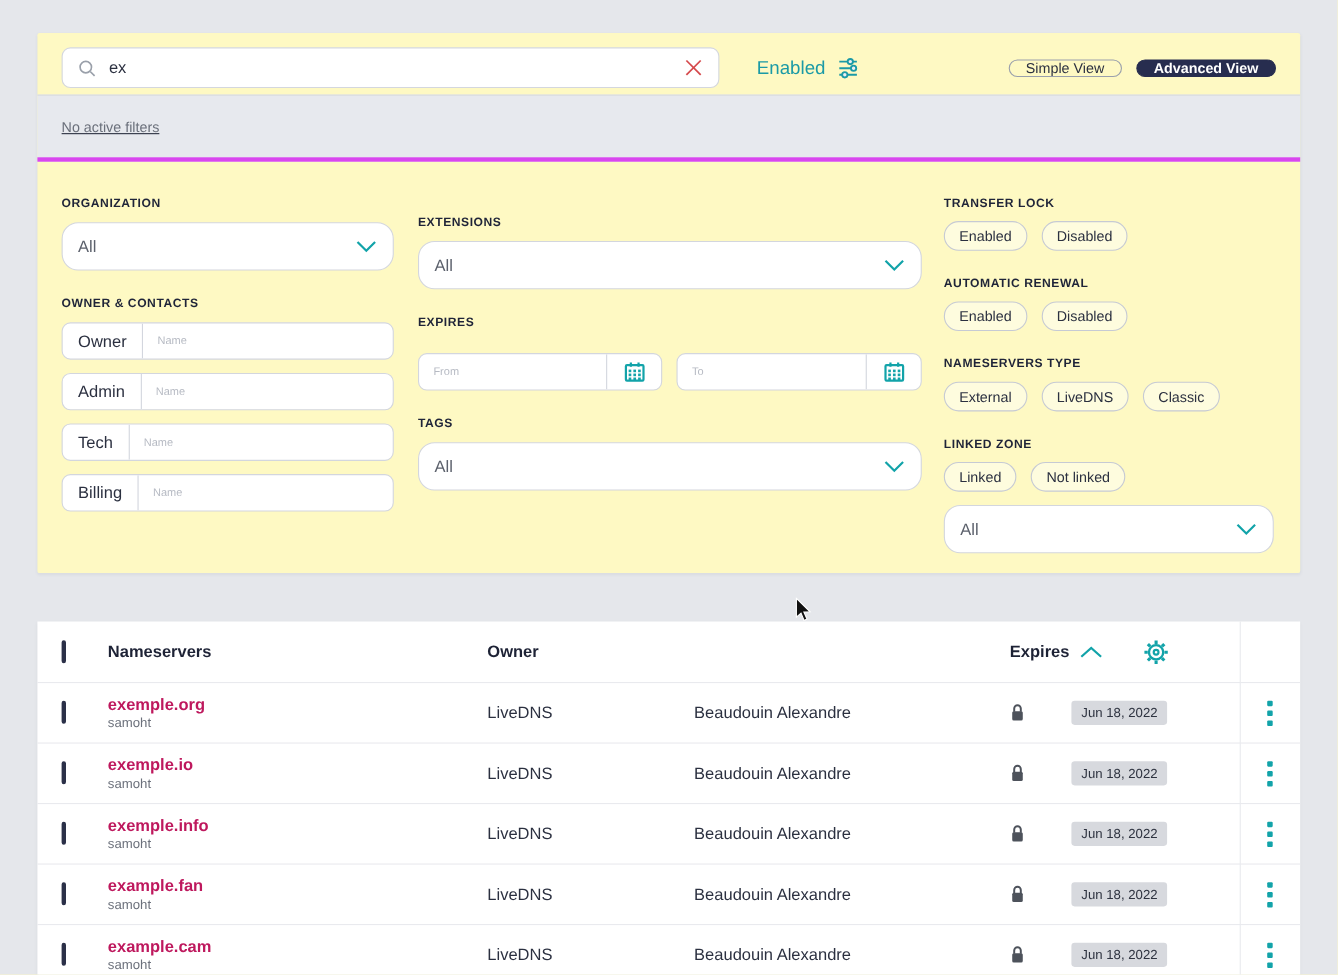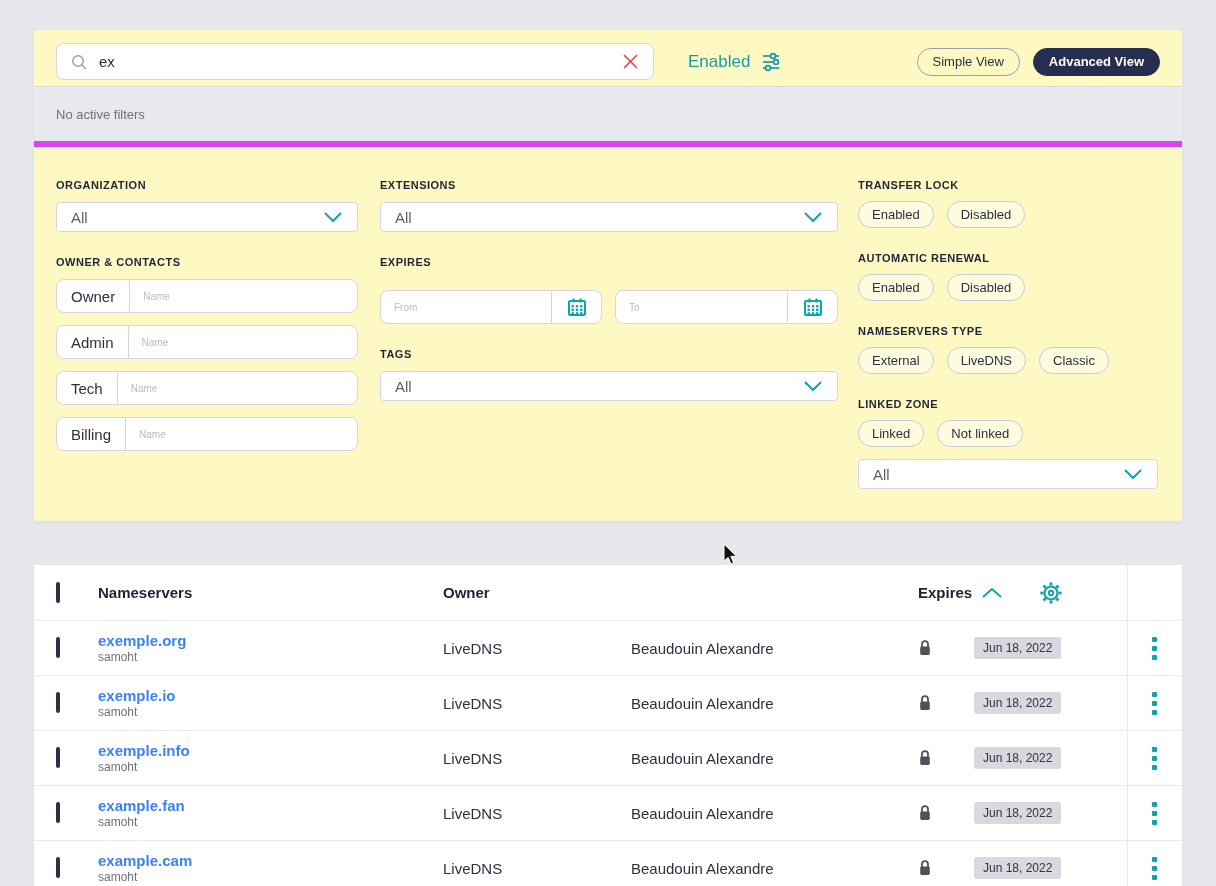--- a/index.html
+++ b/index.html
@@ -30,50 +30,50 @@
     font-family:"Liberation Sans", sans-serif;
     font-size:15px; color:#2b3040; margin-left:11px;
   }
   .clear-btn { cursor:pointer; display:flex; align-items:center; }
   .filter-toggle {
     display:flex; align-items:center; gap:9px; margin-left:34px; cursor:pointer;
   }
   .filter-toggle .filter-text { font-size:17px; color:#1b9aa6; }
   .view-switch { margin-left:auto; margin-right:22px; display:flex; gap:13px; }
   .view-pill {
-    height:28px; border-radius:14px; padding:4px 15px;
+    height:16px; border-radius:14px; padding:4px 15px;
     display:flex; align-items:center; font-size:13px; cursor:pointer;
     border:1px solid #9aa0ac; color:#2b3040; background:transparent;
     font-family:"Liberation Sans", sans-serif;
   }
   .view-pill.active {
     background:#272d4f; border-color:#272d4f; color:#fff; font-weight:bold;
   }
   .active-filters-strip {
     position:absolute; left:0; top:56px; width:100%; height:61px;
-    background:#e7e9ee; border-top:1px solid #d8dade; border-bottom:6px solid #d946ef;
-    display:flex; align-items:center; padding-left:22px;
+    background:#e7e9ee; border-top:1px solid #d8dade; border-bottom:4px solid #d946ef;
+    display:flex; align-items:center; padding-left:22px;text-decoration:underline;
   }
   .active-filters-strip span { font-size:13px; color:#6b707b; }
   .filters-grid {
     position:absolute; left:0; top:117px; width:100%;
     display:flex; padding:31px 0 0 22px;
   }
   .fcol1 { width:302px; }
-  .fcol2 { width:458px; margin-left:22px; }
+  .fcol2 { width:458px; margin-left:22px;margin-top:17px; }
   .fcol3 { width:300px; margin-left:20px; }
   .flabel {
     font-size:11px; font-weight:bold; letter-spacing:0.5px;
     color:#1f2438; height:14px; line-height:14px;
   }
   .sect { margin-top:23px; }
   .sect.first { margin-top:0; }
   .ctrl-gap { margin-top:10px; }
   .select {
-    height:30px; background:#fff; border:1px solid #d3d6de; border-radius:4px;
+    height:44px; background:#fff; border:1px solid #d3d6de; border-radius:15px;
     display:flex; align-items:center; justify-content:space-between;
     padding:0 14px; cursor:pointer;
   }
   .select .sel-val { font-size:15px; color:#5c616c; }
   .contact-row {
     height:34px; background:#fff; border:1px solid #d3d6de; border-radius:8px;
     display:flex; align-items:stretch; margin-top:12px; overflow:hidden;
   }
   .contact-row.firstrow { margin-top:10px; }
   .contact-role {
@@ -121,21 +121,21 @@
     grid-template-columns:42px 345px 188px 287px 56px 153px 55px;
     padding-left:22px; height:55px; align-items:center;
   }
   .trow + .trow { border-top:1px solid #e9eaee; }
   .thead { font-weight:bold; font-size:15px; color:#1d2235; }
   .checkbox {
     width:22px; height:22px; border:2px solid #2b3048; border-radius:4px;
     background:#fff; cursor:pointer;
   }
   .dom-cell { display:flex; flex-direction:column; justify-content:center; gap:1px; }
-  .dom-link { font-size:15px; font-weight:bold; color:#3b82f6; cursor:pointer; }
+  .dom-link { font-size:15px; font-weight:bold; color:#be185d; cursor:pointer; }
   .dom-org { font-size:12px; color:#6b707b; }
   .cell-text { font-size:15px; color:#2b3040; }
   .expires-head { display:flex; align-items:center; gap:9px; cursor:pointer; }
   .badge {
     display:inline-block; background:#d7d9de; border-radius:3px;
     padding:4px 9px; font-size:12px; color:#2e3340; justify-self:start;
   }
   .actions-cell { display:flex; justify-content:center; }
   .dots { display:flex; flex-direction:column; gap:4px; cursor:pointer; padding:4px; }
   .dots i { width:5px; height:5px; background:#12a3a9; border-radius:1px; display:block; }

